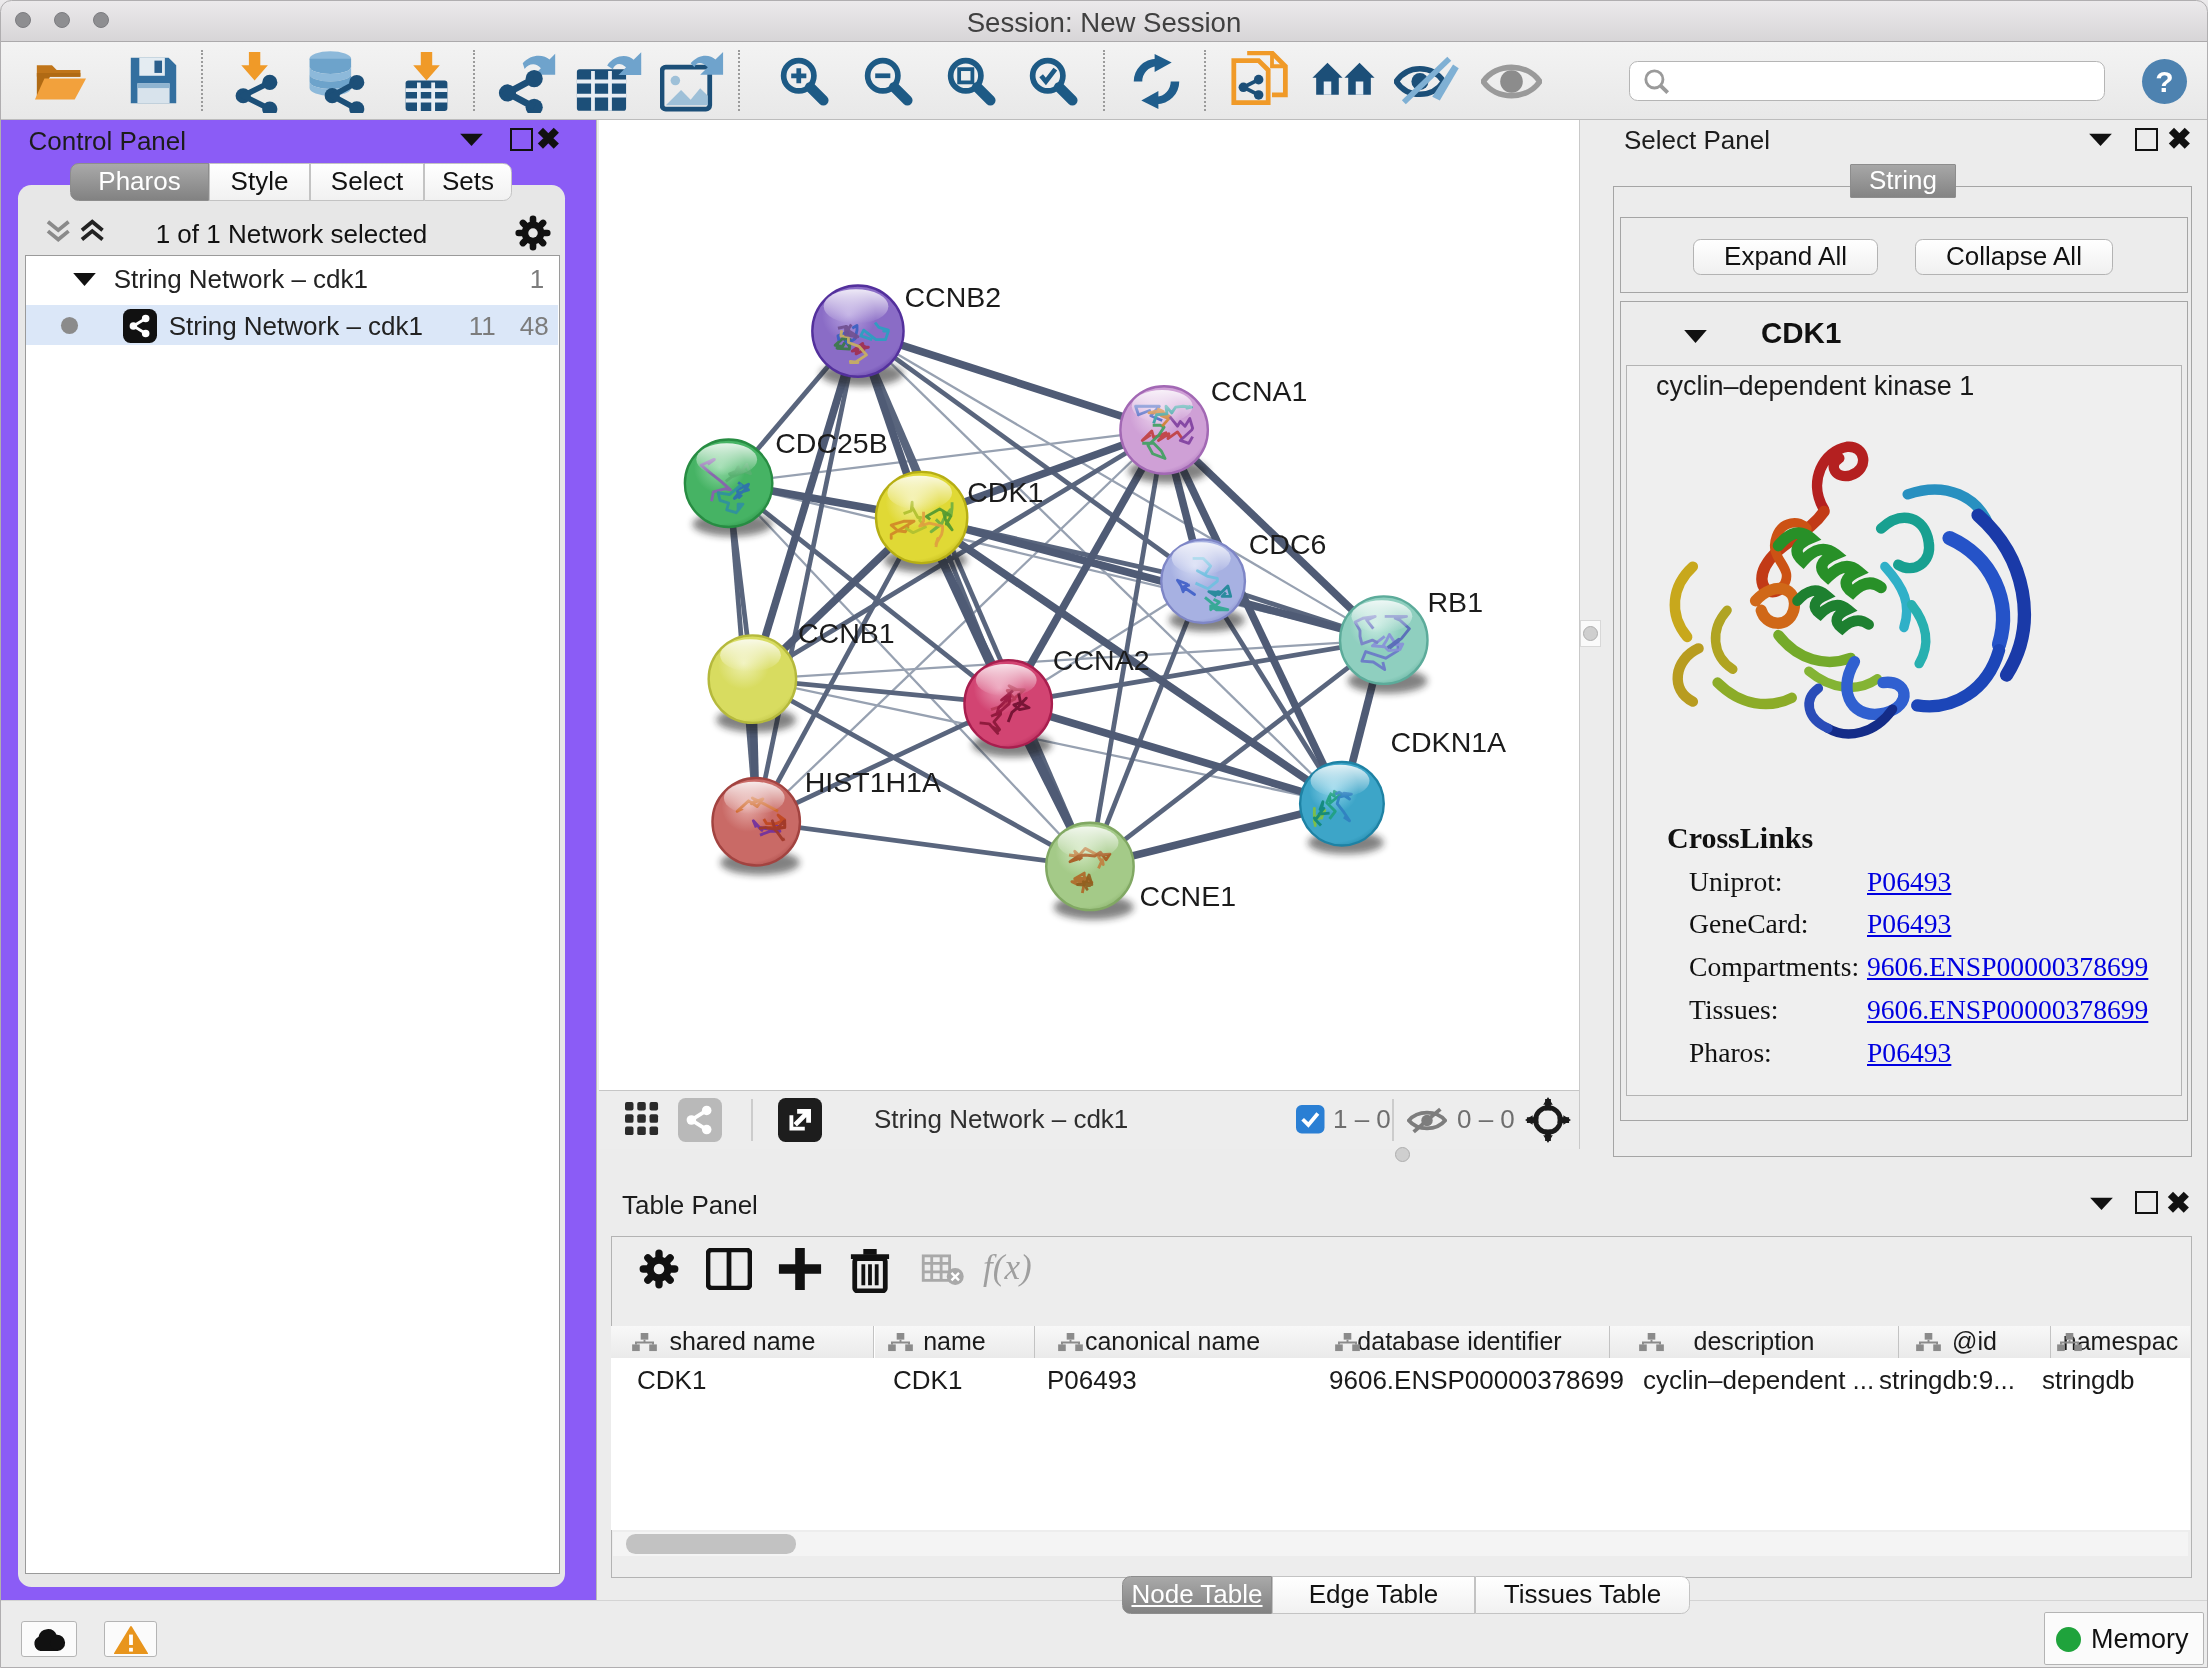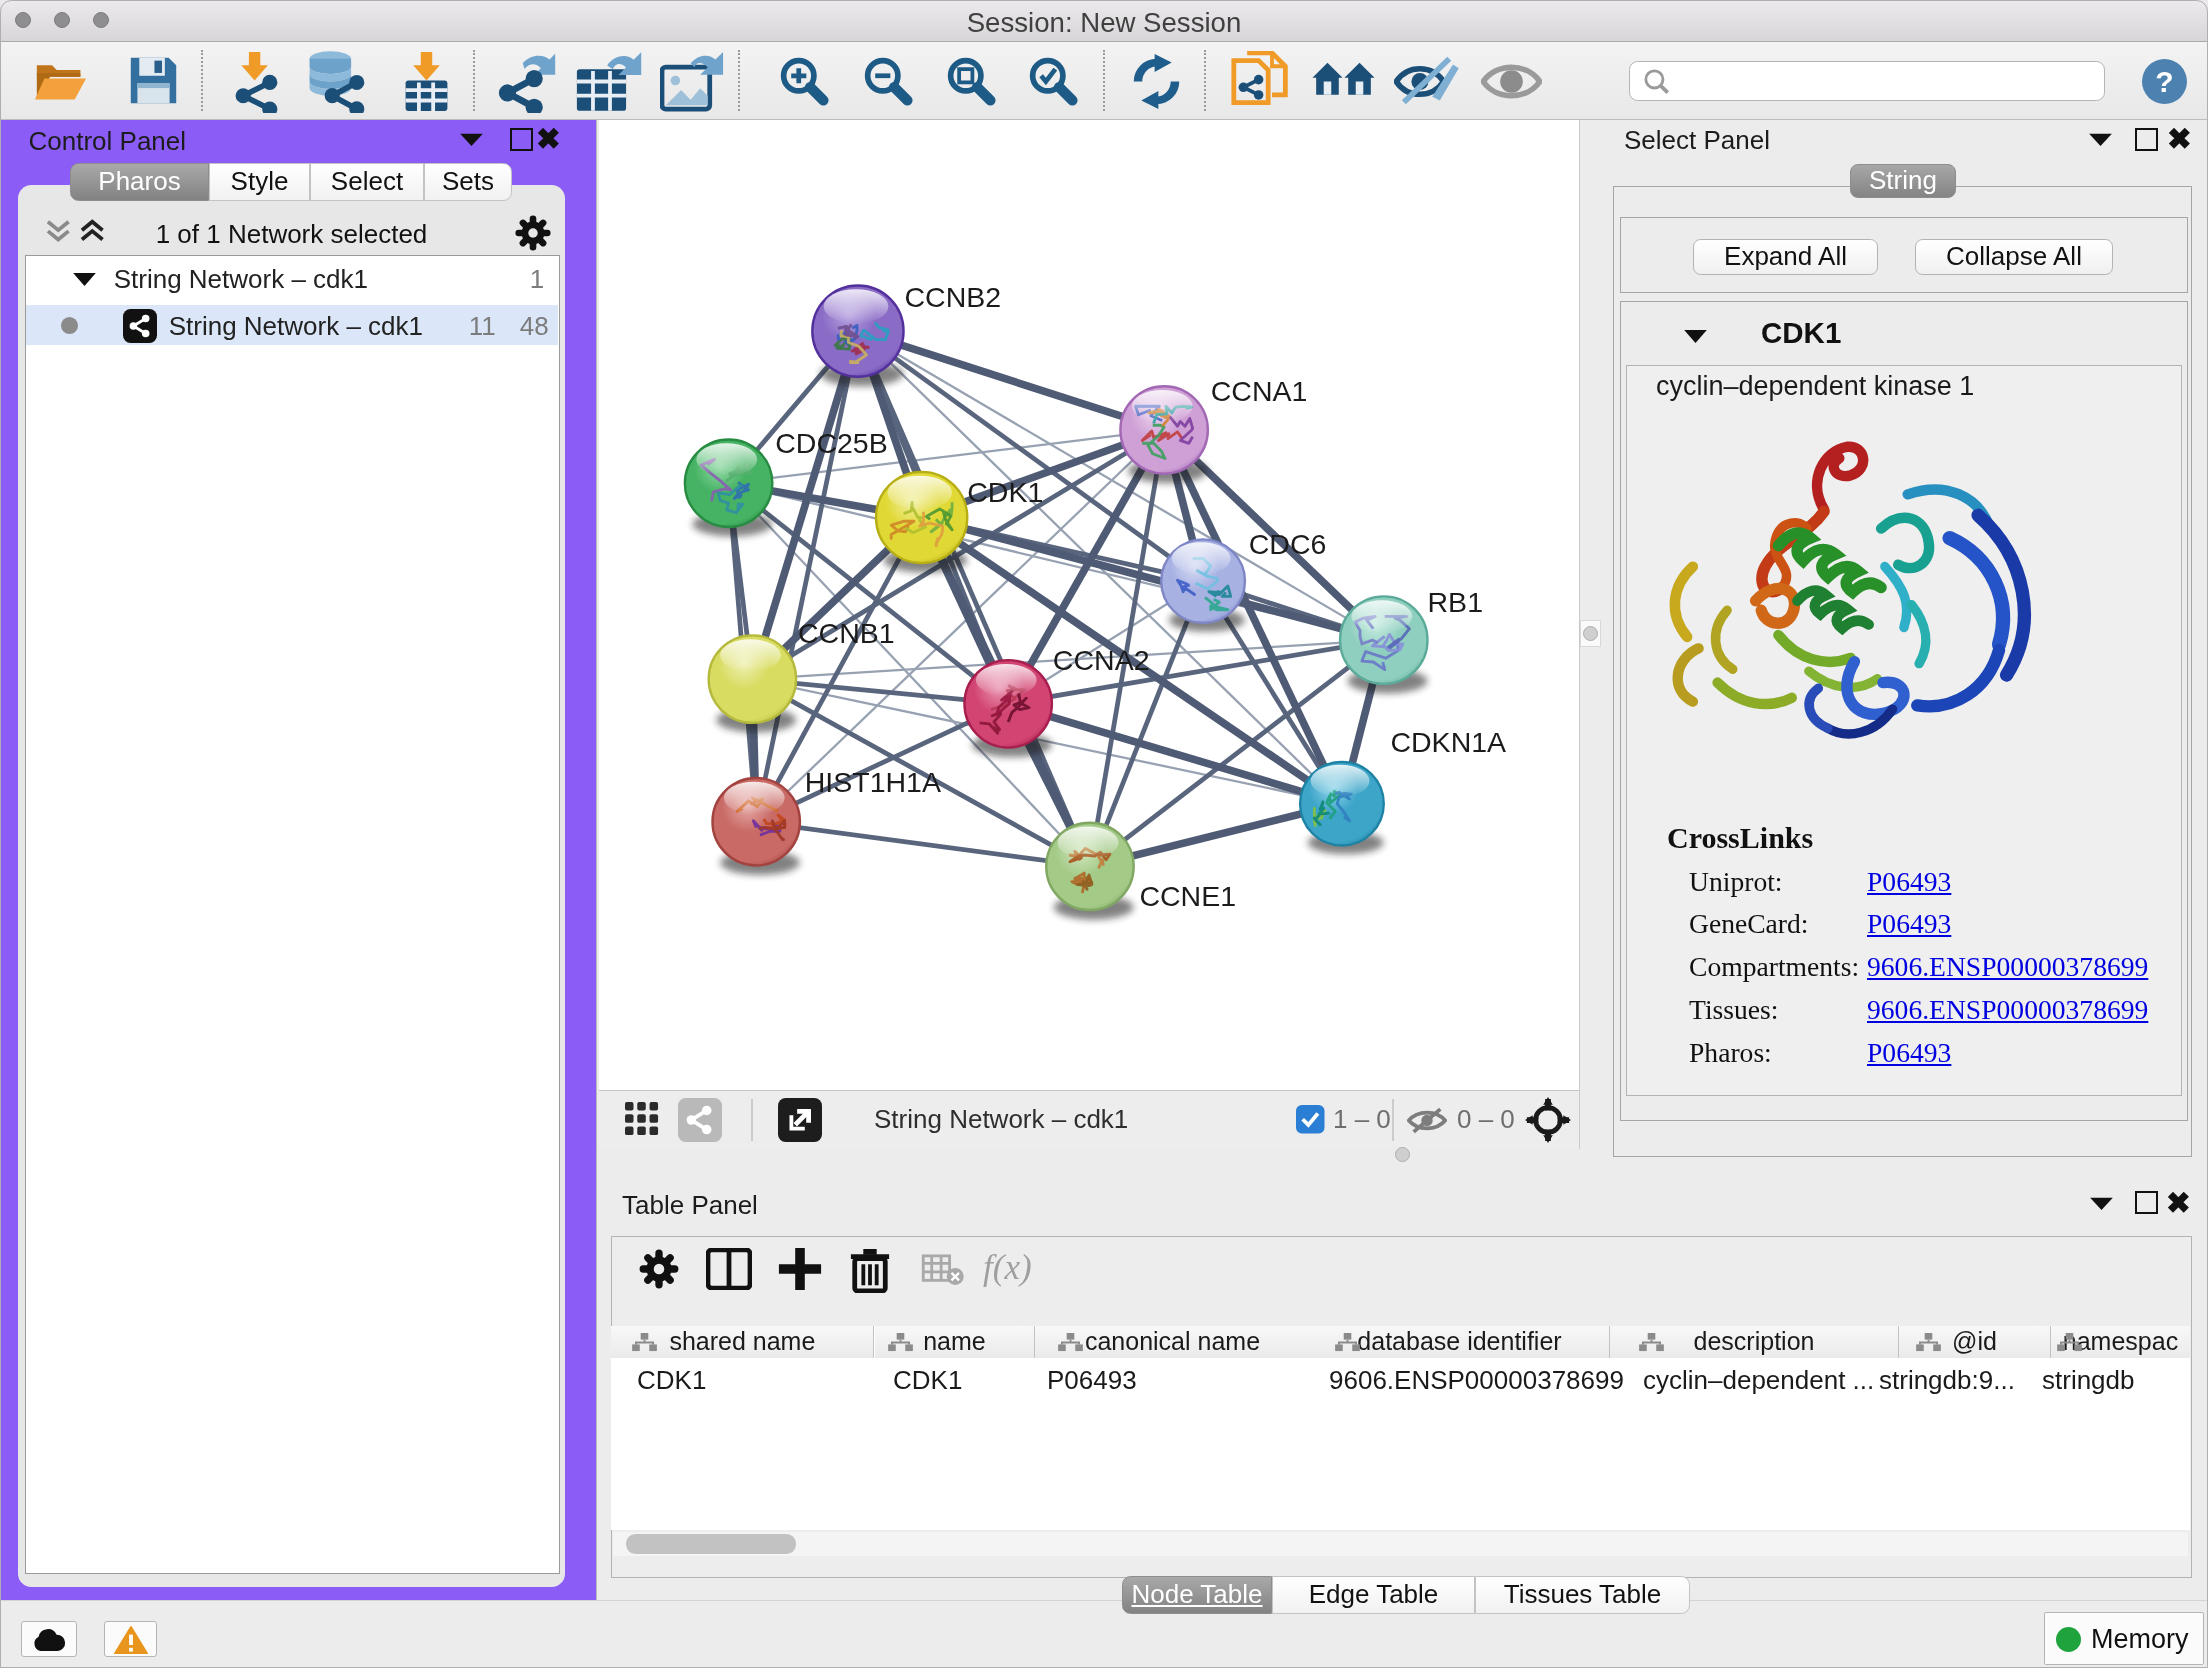--- a/index.html
+++ b/index.html
@@ -530,21 +530,21 @@
 <div id="vsplit"></div>
 <div id="hsplitstrip"></div>
 
 <div id="rpanel">
   <div class="ptitle" style="position:absolute;left:44px;top:4.8px;">Select Panel</div>
   <svg style="position:absolute;left:507px;top:11.4px;" width="27" height="17" viewBox="0 0 28 18">
       <path d="M2 3 L26 3 L14 16 Z" fill="#111"></path>
     </svg>
   <div class="pmin" style="left:555px;top:7.6px;"></div>
   <div class="px" style="left:587px;top:4.8px;">✖</div>
-  <div style="position:absolute;left:270px;top:44px;width:106px;height:34px;background:linear-gradient(#a7a7a7,#848484);border:1.9px solid #8d8d8d;box-sizing:border-box;border-radius:8px;color:#fff;font-size:26px;text-align:center;line-height:31px;z-index:3;">String</div>
+  <div style="position:absolute;left:270px;top:44px;width:106px;height:34px;background:linear-gradient(#a7a7a7,#848484);border:1.9px solid #8d8d8d;box-sizing:border-box;border-radius:1px;color:#fff;font-size:26px;text-align:center;line-height:31px;z-index:3;">String</div>
   <div style="position:absolute;left:33px;top:66px;width:579px;height:971px;background:#ececec;border:1.9px solid #a5a5a5;box-sizing:border-box;"></div>
   <div style="position:absolute;left:40px;top:97px;width:568px;height:76px;border:1.9px solid #a5a5a5;box-sizing:border-box;"></div>
   <div style="position:absolute;left:113px;top:119px;width:185px;height:36px;background:linear-gradient(#ffffff,#f0f0f0);border:1.9px solid #b3b3b3;box-sizing:border-box;border-radius:7.6px;font-size:26px;text-align:center;line-height:32px;color:#111;">Expand All</div>
   <div style="position:absolute;left:335px;top:119px;width:198px;height:36px;background:linear-gradient(#ffffff,#f0f0f0);border:1.9px solid #b3b3b3;box-sizing:border-box;border-radius:7.6px;font-size:26px;text-align:center;line-height:32px;color:#111;">Collapse All</div>
   <div style="position:absolute;left:40px;top:181px;width:568px;height:820px;border:1.9px solid #a5a5a5;box-sizing:border-box;"></div>
   <svg style="position:absolute;left:103px;top:208px;" width="25" height="17" viewBox="0 0 26 18">
       <path d="M1 2 L25 2 L13 16 Z" fill="#111"></path>
     </svg>
   <div style="position:absolute;left:181px;top:196px;font-size:29.5px;font-weight:bold;color:#111;">CDK1</div>
   <div style="position:absolute;left:46px;top:245px;width:556px;height:731px;background:#efefef;border:1.9px solid #b3b3b3;box-sizing:border-box;"></div>

